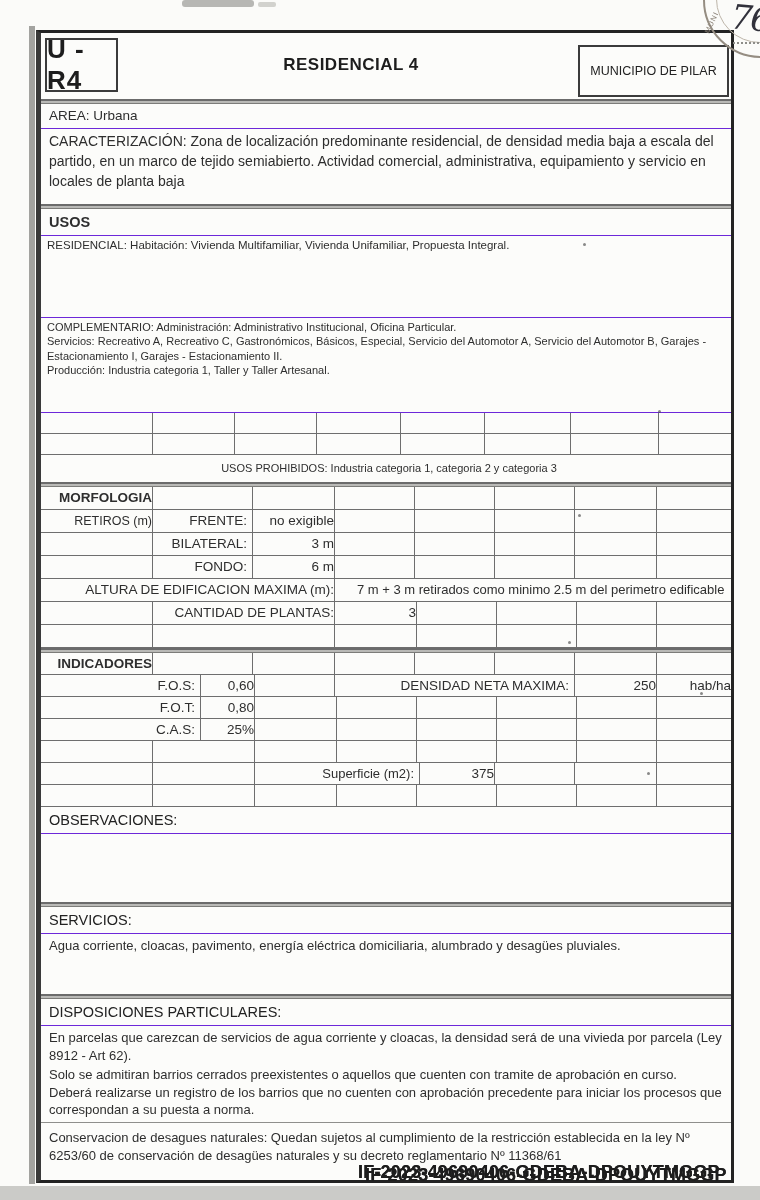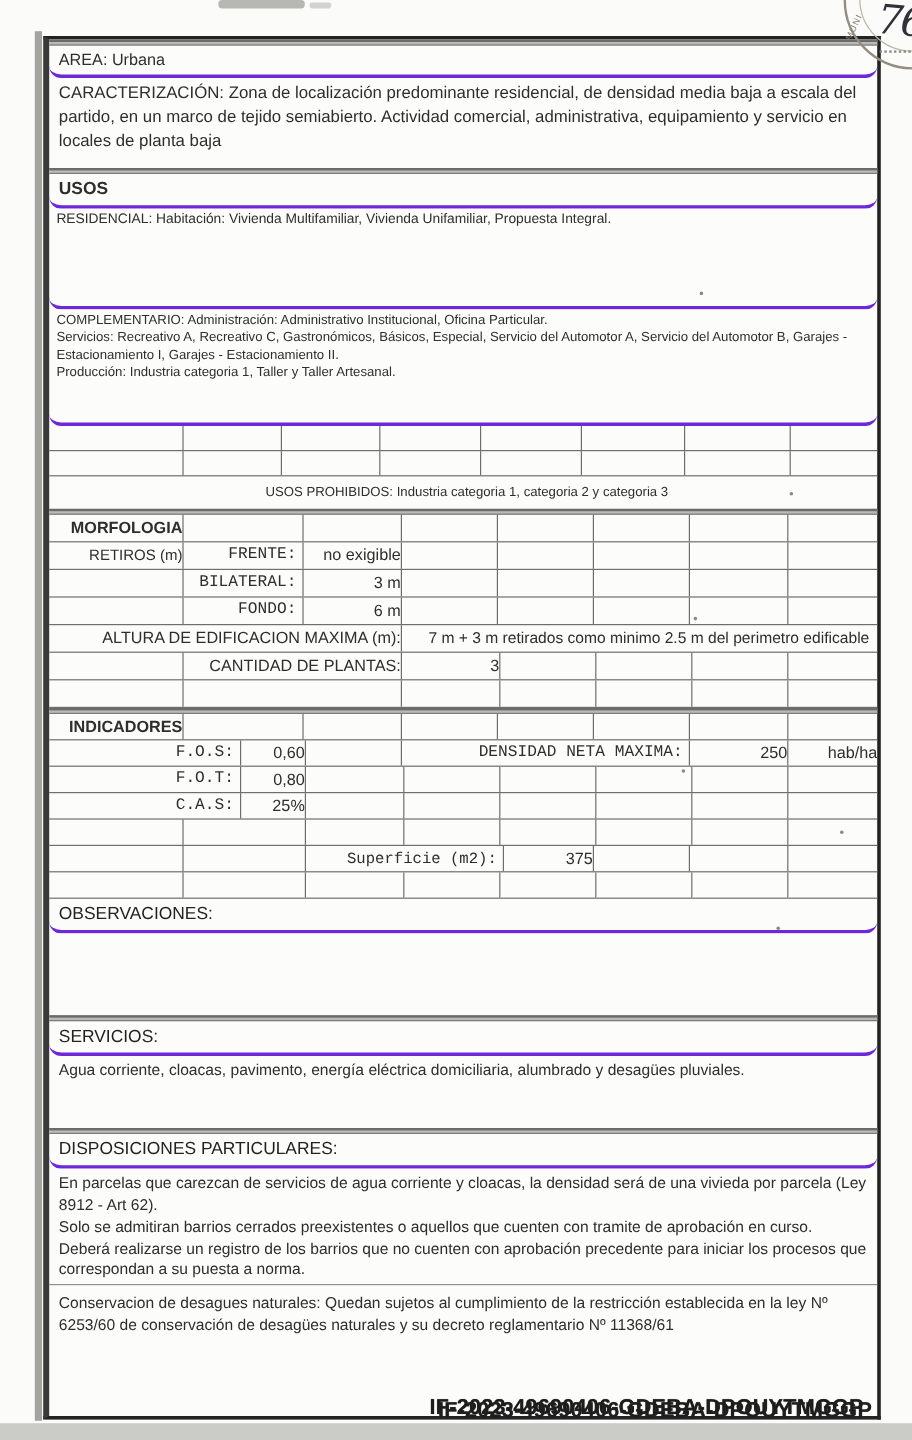--- a/index.html
+++ b/index.html
@@ -16,21 +16,21 @@
   .blobA{position:absolute;left:182px;top:0;width:72px;height:7px;background:#b7b7b4;border-radius:3px;}
   .blobB{position:absolute;left:258px;top:2px;width:18px;height:5px;background:#d2d2ce;border-radius:2px;}
 
   .frame{
     position:absolute;left:36px;top:30px;width:698px;height:1153px;
     box-sizing:border-box;border:3px solid #232323;border-left:5px solid #3a3a3a;
     background:#fcfcfa;z-index:2;
   }
 
   .sep{height:5px;background:#b9b9b6;border-top:2px solid #6b6b6b;border-bottom:1px solid #7c7c79;box-sizing:border-box;}
-  .thin{border-bottom:3px solid #6d28d9;border-radius:10px;}
+  .thin{border-bottom:1px solid #6d28d9;}
 
   
   .hband{position:relative;height:66px;}
   .code-box{
     position:absolute;left:4px;top:5px;width:73px;height:54px;box-sizing:border-box;
     border:2px solid #3b3b3b;display:flex;align-items:center;justify-content:center;
     font-size:26px;font-weight:bold;letter-spacing:1px;color:#1d1d1d;
   }
   .doc-title{position:absolute;left:86px;right:156px;top:22px;text-align:center;
     font-size:17px;font-weight:bold;letter-spacing:0.5px;color:#1d1d1d;}
@@ -43,21 +43,21 @@
   .area-row{height:24px;line-height:24px;padding-left:8px;font-size:13.5px;}
   .caract{height:72px;padding:3px 8px 0 8px;font-size:14px;line-height:1.42;}
 
   .usos-title{height:26px;line-height:26px;padding-left:8px;font-size:14.5px;font-weight:bold;}
   .predom{height:78px;padding:3px 6px 0 6px;font-size:11.5px;}
   .complem{height:92px;padding:2px 6px 0 6px;font-size:11px;line-height:1.3;}
 
   .tr{display:flex;box-sizing:border-box;border-bottom:1px solid #6e6e6e;}
   .c{box-sizing:border-box;border-right:1px solid #6e6e6e;overflow:hidden;white-space:nowrap;}
   .nr{border-right:none;}
-  .ra{text-align:right;padding-right:5px;font-family:Liberation Mono, monospace;}
+  .ra{text-align:right;padding-right:5px;}
   .la{padding-left:6px;text-align:right;}
   .eg{height:21px;}
   .mr{height:23px;line-height:22px;font-size:13.5px;}
   .ir{height:22px;line-height:21px;font-size:13.5px;}
   .bold{font-weight:bold;}
   .f12{font-size:12.5px;}
 
   .prohib{height:27px;line-height:27px;padding-left:6px;font-size:11px;text-align:center;}
 
   .sec-title{height:26px;line-height:26px;padding-left:8px;font-size:14.5px;color:#222;}
@@ -107,20 +107,25 @@
   <div class="edge-left"></div>
   <div class="bottom-strip"></div>
 
   <div class="stamp-circle"></div>
   <div class="stamp-text">MUNI</div>
   <div class="hand-number">76</div>
   <div class="hand-dots"></div>
 
   <div class="frame">
 
+    <div class="hband">
+      <div class="code-box">U - R4</div>
+      <div class="doc-title">RESIDENCIAL 4</div>
+      <div class="muni-box">MUNICIPIO DE PILAR</div>
+    </div>
     <div class="sep"></div>
 
     <div class="area-row thin">AREA: Urbana</div>
     <div class="caract">CARACTERIZACIÓN:  Zona de localización predominante residencial, de densidad media baja a escala del partido,  en un marco de tejido semiabierto.  Actividad comercial, administrativa, equipamiento y servicio en locales de planta baja</div>
     <div class="sep"></div>
 
     <div class="usos-title thin">USOS</div>
     <div class="predom thin">RESIDENCIAL: Habitación: Vivienda Multifamiliar, Vivienda Unifamiliar, Propuesta Integral.</div>
     <div class="complem thin">
       <div>COMPLEMENTARIO: Administración: Administrativo Institucional, Oficina Particular.</div>

